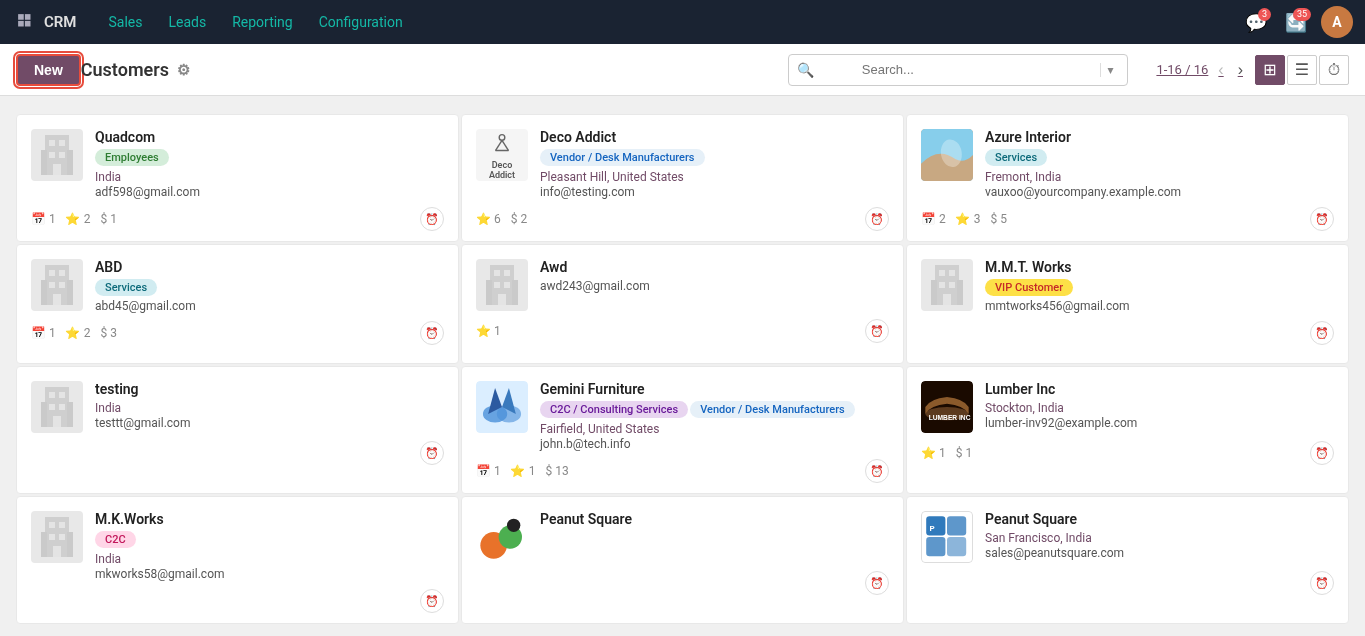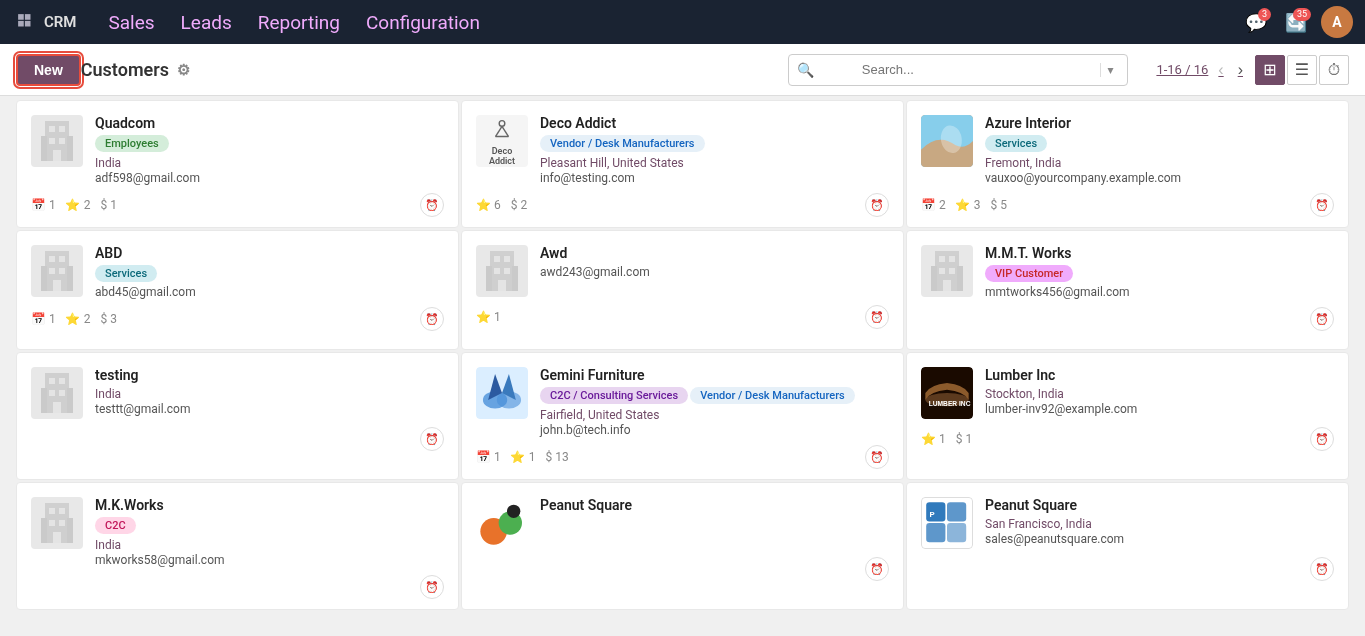--- a/index.html
+++ b/index.html
@@ -22,25 +22,25 @@
     }
     .nav-grid-icon svg { width: 18px; height: 18px; fill: #aab; }
     .nav-app-name {
       color: #e0e0e0;
       font-weight: 600;
       font-size: 15px;
       margin-right: 16px;
     }
     .nav-links { display: flex; gap: 2px; flex: 1; }
     .nav-link {
-      color: #f0abfc;
+      color: #14b8a6;
       padding: 6px 12px;
       border-radius: 4px;
       cursor: pointer;
-      font-size: 19px;
+      font-size: 14px;
       white-space: nowrap;
     }
     .nav-right { display: flex; align-items: center; gap: 8px; margin-left: auto; }
     .nav-icon-btn {
       position: relative; width: 32px; height: 32px;
       display: flex; align-items: center; justify-content: center;
       color: #c5cdd8; cursor: pointer; font-size: 18px;
     }
     .nav-badge {
       position: absolute; top: 2px; right: 2px;
@@ -108,21 +108,21 @@
     .view-btn {
       width: 30px; height: 30px;
       display: flex; align-items: center; justify-content: center;
       border: 1px solid #ccc; background: #fff; cursor: pointer; color: #555;
       border-radius: 2px; font-size: 16px;
     }
     .view-btn.active { background: #714b67; color: #fff; border-color: #714b67; }
 
     
     .content-area {
-      padding: 4px 16px;
+      padding: 18px 16px;
       overflow-y: auto;
       height: calc(636px - 44px - 52px);
     }
     .cards-grid {
       display: grid;
       grid-template-columns: repeat(3, 1fr);
       gap: 2px;
     }
     .card {
       background: #fff;
@@ -149,21 +149,21 @@
       padding: 2px 10px;
       font-size: 11px;
       font-weight: 500;
       margin-bottom: 2px;
       margin-right: 2px;
       text-align: center;
     }
     .tag-employees { background: #d4edda; color: #2e7d32; }
     .tag-services { background: #d1ecf1; color: #0c6a7a; }
     .tag-vendor { background: #e6f0f8; color: #1565c0; }
-    .tag-vip { background: #f0abfc; color: #c62828; }
+    .tag-vip { background: #fde047; color: #c62828; }
     .tag-c2c-consulting { background: #e8d5f0; color: #6a1b9a; }
     .tag-c2c { background: #ffd6e7; color: #c2185b; }
     .card-location { font-size: 12px; color: #714b67; margin-top: 2px; }
     .card-email { font-size: 12px; color: #555; margin-top: 1px; }
     .card-footer {
       display: flex;
       align-items: center;
       margin-top: 8px;
       gap: 10px;
       color: #888;

